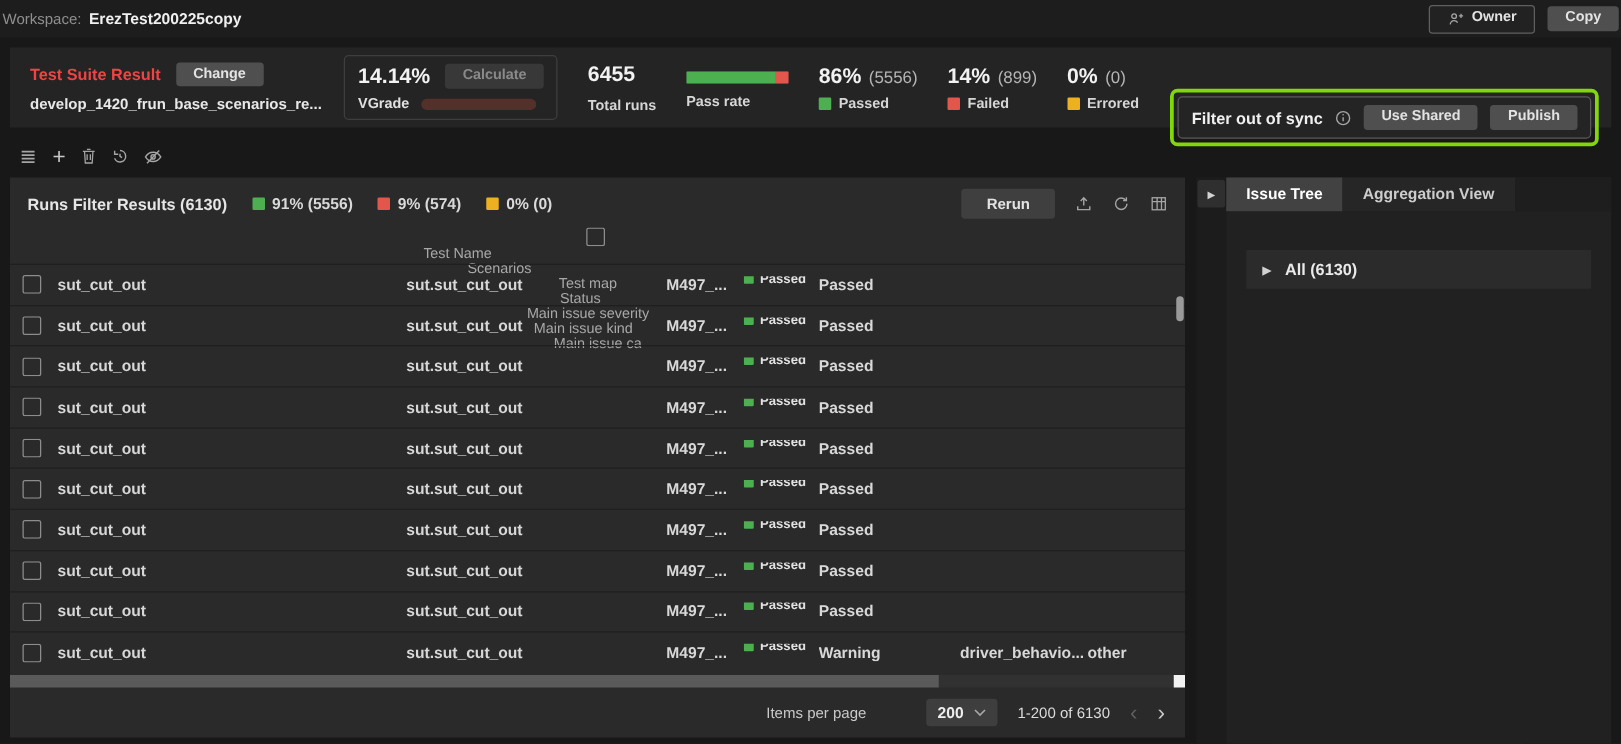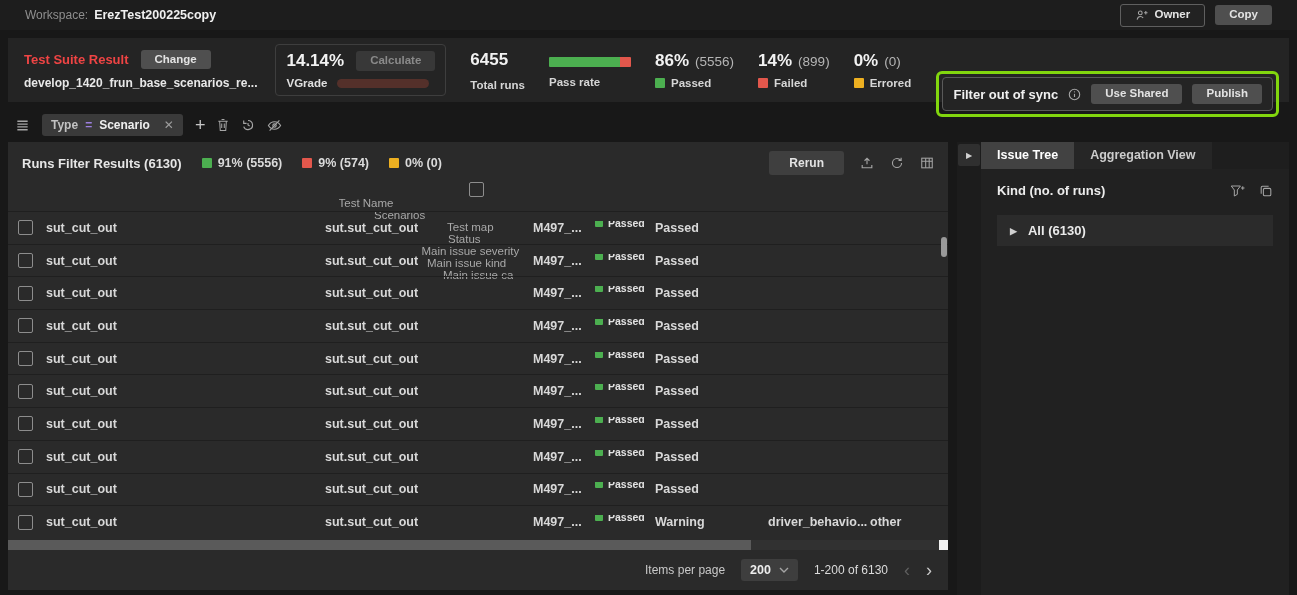--- a/index.html
+++ b/index.html
@@ -1,20 +1,20 @@
 <!DOCTYPE html>
 <html><head>
 <meta charset="utf-8">
 <style>
   * { margin:0; padding:0; box-sizing:border-box; }
   html,body { width:1297px; height:595px; overflow:hidden; }
   body { background:#181818; font-family:"Liberation Sans", sans-serif; color:#e6e6e6; position:relative; }
 
   
-  .topbar { height:30px; background:#1d1d1d; display:flex; align-items:center; padding:0 25px; }
+  .topbar { height:30px; background:#1d1d1d; display:flex; align-items:center; padding:0 2px; }
   .ws-label { color:#8f8f8f; font-size:12px; }
   .ws-name { color:#f0f0f0; font-size:12.5px; font-weight:700; margin-left:6px; }
   .topbar-right { margin-left:auto; display:flex; align-items:center; gap:10px; }
   .btn { border:none; border-radius:3px; font-family:inherit; font-size:11.5px; font-weight:700;
          color:#e3e3e3; background:#4f4f4f; padding:4px 14px; cursor:pointer; display:inline-flex;
          align-items:center; gap:6px; line-height:1; }
   .btn-outline { background:#222; border:1px solid #5f5f5f; }
   .btn-disabled { background:#383838; color:#8a8a8a; }
 
   
@@ -79,21 +79,21 @@
 
   .vscrollbar { position:absolute; top:95px; right:1px; width:6px; height:20px; background:#9a9a9a; border-radius:3px; }
 
   .hscroll { height:10px; background:#313131; position:relative; margin-top:2px; }
   .hscroll-thumb { position:absolute; left:0; top:0; height:100%; width:79%; background:#5a5a5a; }
   .hscroll-corner { position:absolute; right:0; top:0; height:100%; width:9px; background:#f2f2f2; }
 
   .pagination { height:40px; display:flex; align-items:center; justify-content:flex-end;
                 padding-right:16px; gap:16px; font-size:12px; color:#c9c9c9; }
   .page-select { background:#3e3e3e; border-radius:3px; padding:4px 9px; display:inline-flex;
-                 align-items:center; gap:8px; font-size:12.5px; font-weight:700; color:#eee; cursor:pointer; }
+                 align-items:center; gap:8px; font-size:12.5px; font-weight:700; color:#eee; cursor:pointer;margin-left:32px; }
   .page-range { font-size:12px; color:#dcdcdc; }
   .pg-chev { font-size:18px; line-height:1; cursor:pointer; }
   .pg-prev { color:#5f5f5f; } .pg-next { color:#c9c9c9; }
 
   
   .right-panel { flex:1; height:455px; display:flex; }
   .rp-strip { width:24px; background:#1c1c1c; }
   .collapse-btn { width:22px; height:22px; margin:2px auto 0 auto; background:#2f2f2f; border-radius:2px;
                   display:flex; align-items:center; justify-content:center; color:#d2d2d2; font-size:8px; cursor:pointer; }
   .rp-content { flex:1; background:#212121; display:flex; flex-direction:column; }
@@ -221,26 +221,20 @@
       </button>
     </div>
   </div>
 </div>
 
 <div class="filter-row">
   <span class="icon">
     <svg viewBox="0 0 16 16" width="15" height="15" stroke="currentColor" stroke-width="1.5">
       <path d="M2.5 3.5h11M2.5 6.5h11M2.5 9.5h11M2.5 12.5h11"></path>
     </svg>
-  </span>
-  <span class="chip">
-    <span class="chip-field">Type</span>
-    <span class="chip-op">=</span>
-    <span class="chip-val">Scenario</span>
-    <span class="chip-x">✕</span>
   </span>
   <span class="plus-icon">+</span>
   <span class="icon">
     <svg viewBox="0 0 14 16" width="12" height="14" fill="none" stroke="currentColor" stroke-width="1.2">
       <path d="M1.5 3.5h11M5.3 1.5h3.4M3.1 3.5l.7 10.8h6.4l.7-10.8"></path>
         <path d="M5.5 6.2v5.3M8.5 6.2v5.3"></path>
     </svg>
   </span>
   <span class="icon">
     <svg viewBox="0 0 16 16" width="14" height="14" fill="none" stroke="currentColor" stroke-width="1.3">
@@ -492,37 +486,20 @@
   <div class="right-panel">
     <div class="rp-strip">
       <div class="collapse-btn">▶</div>
     </div>
     <div class="rp-content">
       <div class="rp-tabs">
         <div class="rp-tab active">Issue Tree</div>
         <div class="rp-tab">Aggregation View</div>
       </div>
       <div class="rp-body">
-        <div class="kind-row">
-          <span class="kind-label">Kind (no. of runs)</span>
-          <span class="kind-icons">
-            <span class="icon">
-              <svg viewBox="0 0 18 16" width="15" height="14" fill="none" stroke="currentColor" stroke-width="1.2">
-                <path d="M1.5 2h11L8.8 6.8v5.2L5.2 14V6.8z"></path>
-                  <path d="M13.2 4.4h4.2M15.3 2.3v4.2"></path>
-              </svg>
-            </span>
-            <span class="icon">
-              <svg viewBox="0 0 16 16" width="14" height="14" fill="none" stroke="currentColor" stroke-width="1.2">
-                <rect x="5" y="5" width="8.5" height="8.5" rx="1.5"></rect>
-                  <path d="M11 2.5H4A1.5 1.5 0 0 0 2.5 4v7"></path>
-              </svg>
-            </span>
-          </span>
-        </div>
         <div class="tree-row">
           <span class="tri">▶</span>
           <span>All (6130)</span>
         </div>
       </div>
     </div>
   </div>
 </div>
 
 </body></html>

